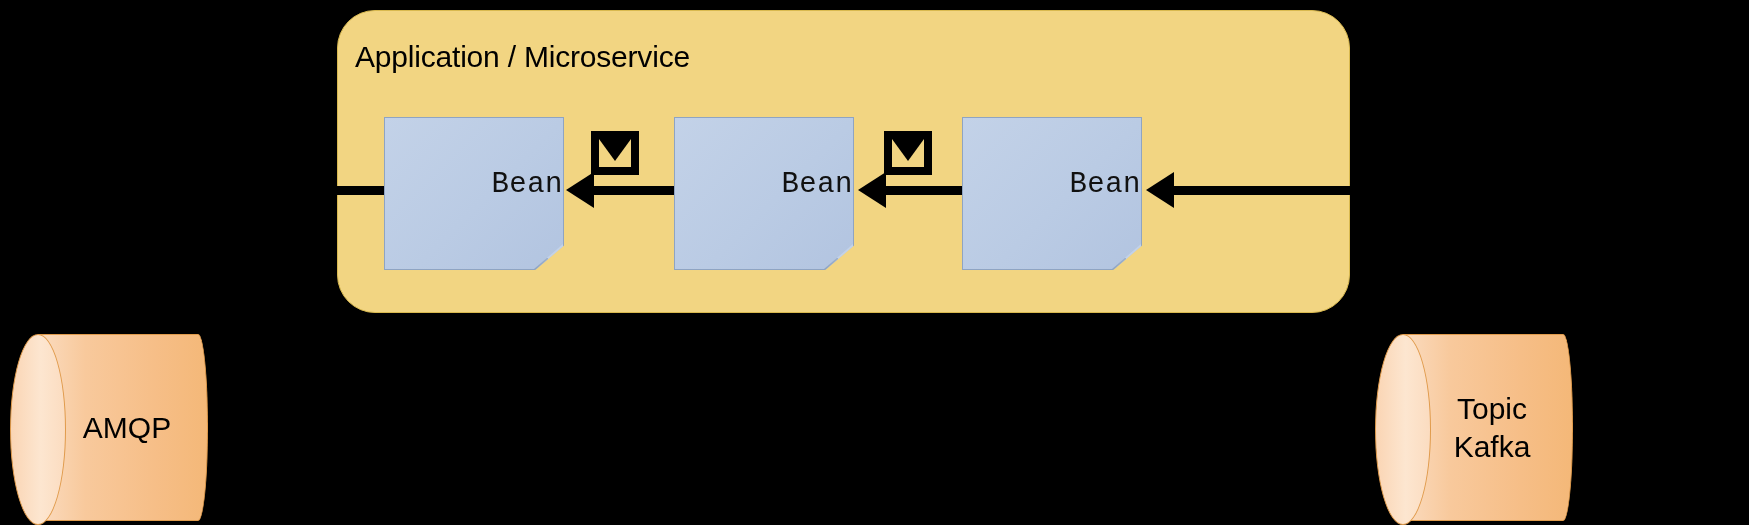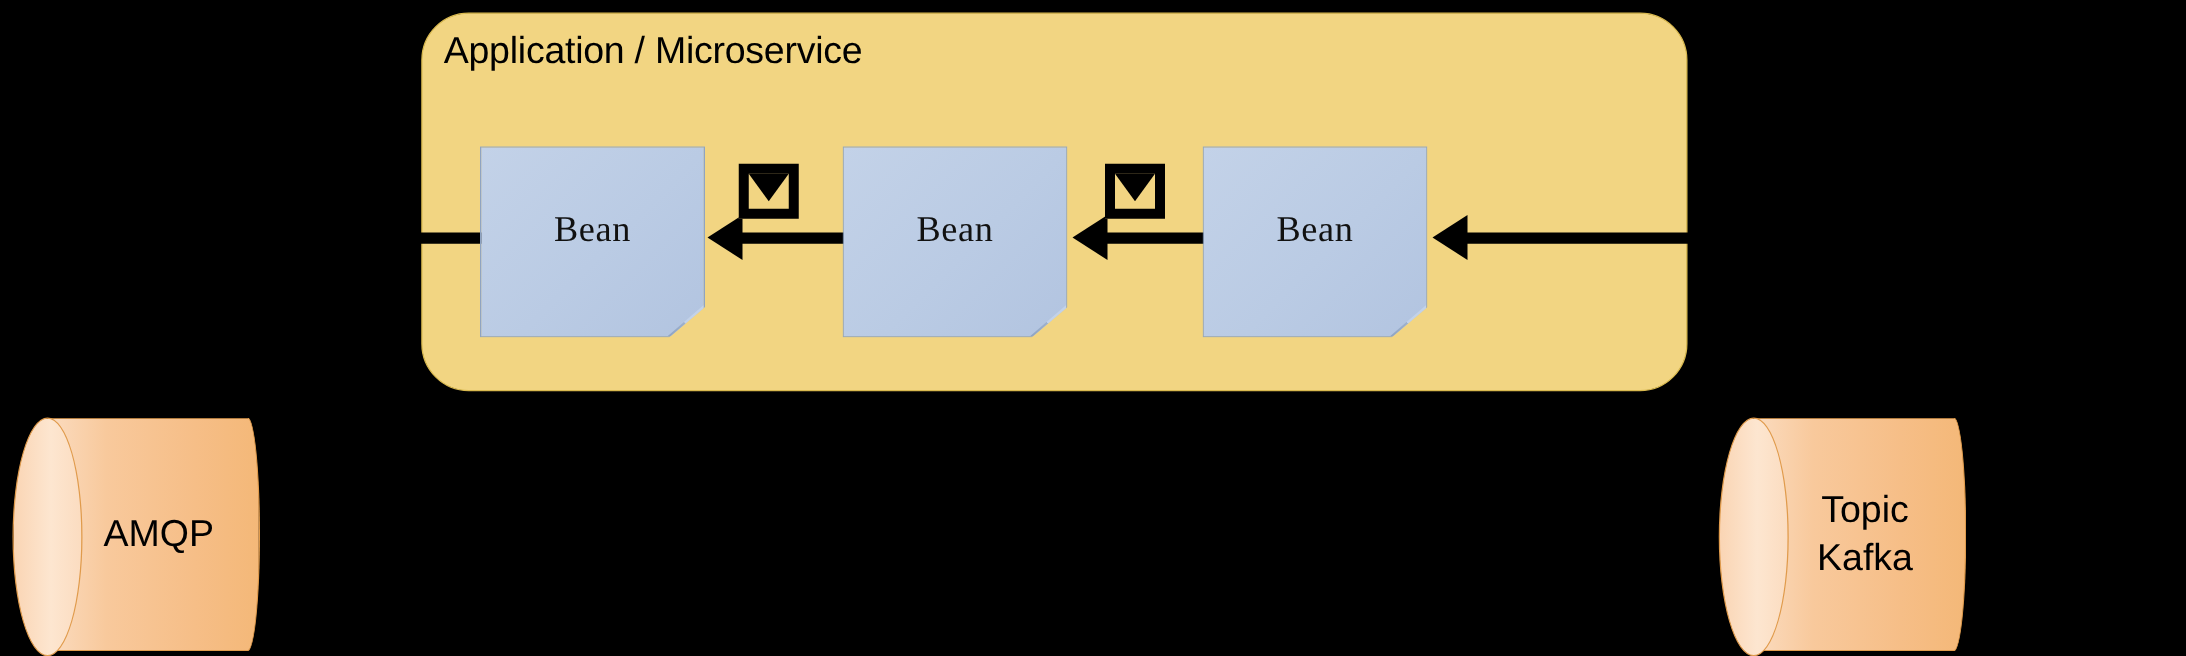--- a/index.html
+++ b/index.html
@@ -24,21 +24,21 @@
     width: 1013px;
     height: 303px;
     background: #F2D582;
     border: 1.5px solid #D9B94F;
     border-radius: 38px;
     box-sizing: border-box;
   }
   .app-title {
     position: absolute;
     left: 355px;
-    top: 24px;
+    top: 40px;
     font-size: 30px;
     color: #000000;
     white-space: nowrap;
     letter-spacing: -0.2px;
   }
 
   
   .bean {
     position: absolute;
     top: 117px;
@@ -58,22 +58,22 @@
     height: 25px;
     background: linear-gradient(45deg, #8FA4C2 0%, #9DB0CC 45%, #C3D2E8 46%, #C3D2E8 100%);
     clip-path: polygon(100% 0, 100% 100%, 0 100%);
     pointer-events: none;
   }
   .bean-label {
     position: absolute;
     left: 0;
     right: 0;
     top: 50px;
-    text-align: center;
-    font-family: Liberation Serif, serif;
+    text-align: right;
+    font-family: Liberation Mono, monospace;
     font-size: 29px;
     color: #111111;
     letter-spacing: 0.5px;
   }
   #bean-1 { left: 384px; }
   #bean-2 { left: 674px; }
   #bean-3 { left: 962px; }
 
   
   .flow-seg {

